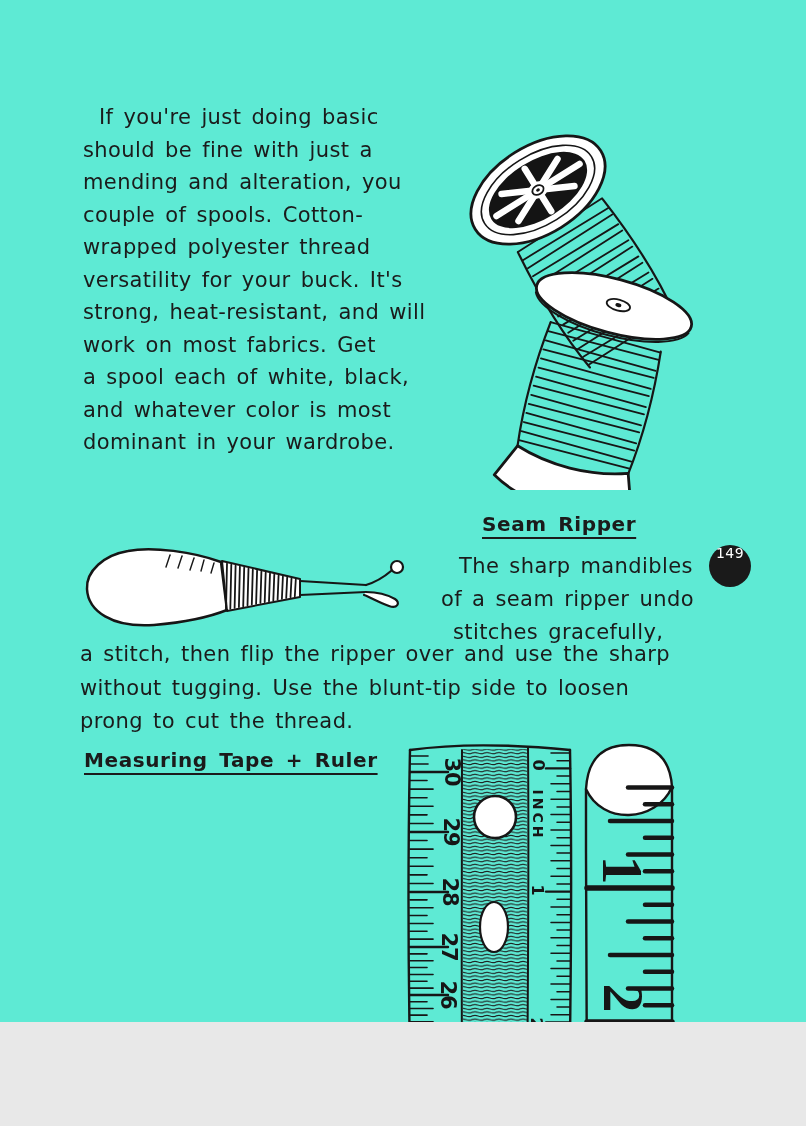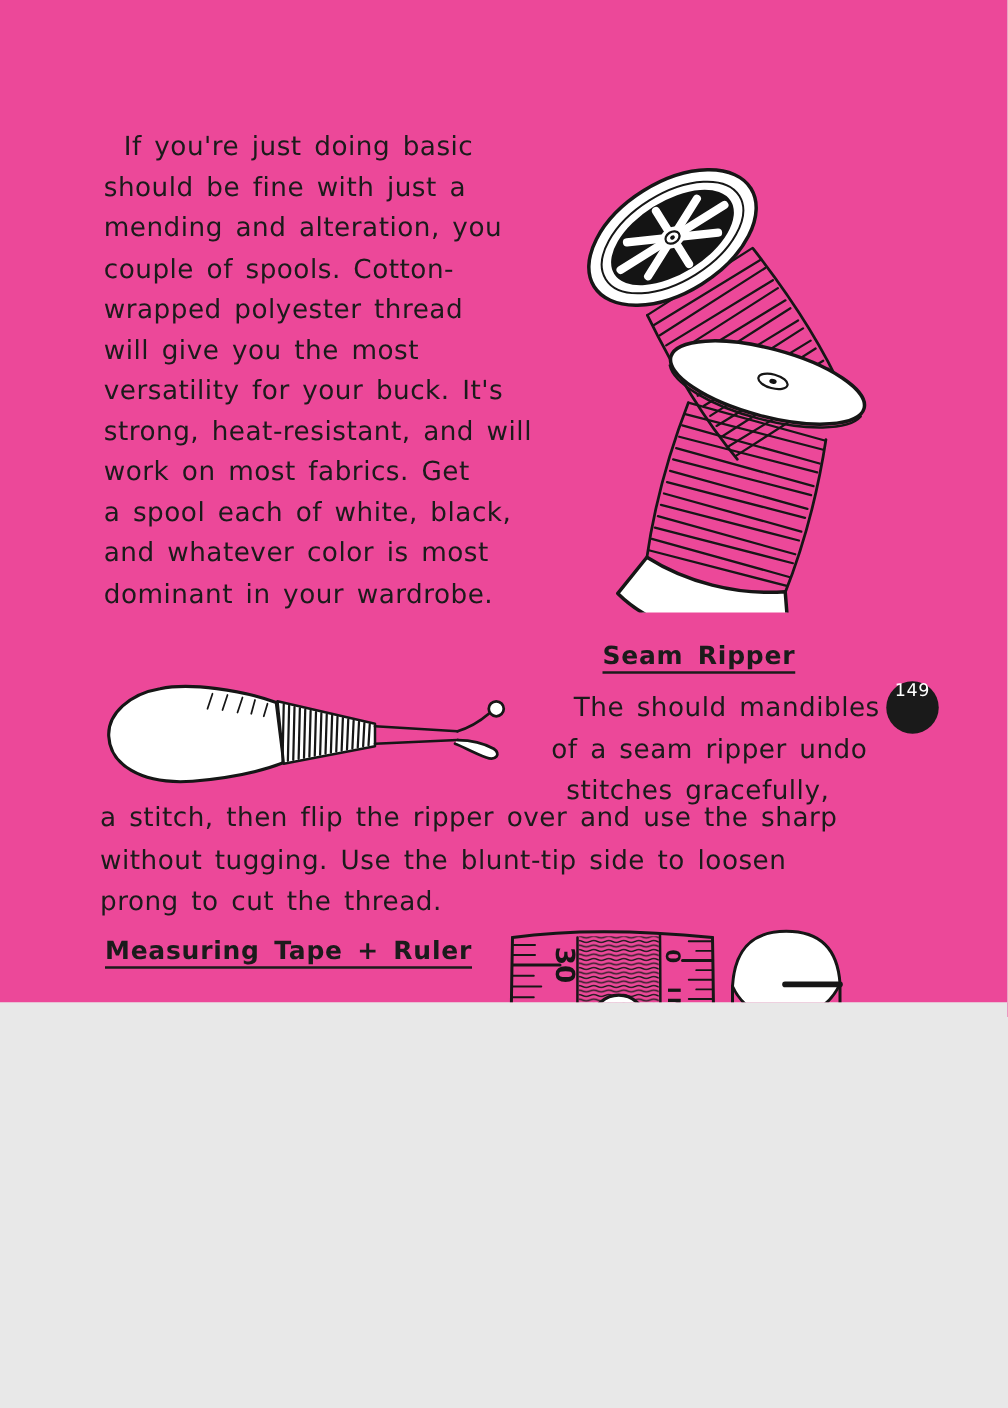--- a/index.html
+++ b/index.html
@@ -1,16 +1,16 @@
 <!DOCTYPE html>
 <html><head>
 <meta charset="utf-8">
 <style>
   html,body{margin:0;padding:0;background:#e8e8e8;}
-  .page{position:relative;width:806px;height:802px;background:#ec4899;overflow:hidden;
+  .page{position:relative;width:806px;height:1022px;background:#5eead4;overflow:hidden;
         font-family:"DejaVu Sans",sans-serif;color:#1b1b1b;}
   .abs{position:absolute;}
   .hand{font-size:21px;letter-spacing:.4px;word-spacing:3px;white-space:nowrap;}
   .intro .ln{line-height:32.5px;}
   .intro .ln:first-child{padding-left:16px;}
   .heading{font-size:20px;font-weight:bold;letter-spacing:.6px;word-spacing:4px;
            text-decoration:underline;text-underline-offset:6px;text-decoration-thickness:2px;
            white-space:nowrap;}
   .seamcol .ln{line-height:33px;}
   .seamcol .ind1{padding-left:18px;}
@@ -32,21 +32,20 @@
 <body>
 
 <div class="page">
 
   <div class="abs intro hand" style="left:83px;top:101px;">
     <div class="ln">If you're just doing basic</div>
     <div class="ln">should be fine with just a</div>
     <div class="ln">mending and alteration, you</div>
     <div class="ln">couple of spools. Cotton-</div>
     <div class="ln">wrapped polyester thread</div>
-    <div class="ln">will give you the most</div>
     <div class="ln">versatility for your buck. It's</div>
     <div class="ln">strong, heat-resistant, and will</div>
     <div class="ln">work on most fabrics. Get</div>
     <div class="ln">a spool each of white, black,</div>
     <div class="ln">and whatever color is most</div>
     <div class="ln">dominant in your wardrobe.</div>
   </div>
 
   <svg class="abs" style="left:438px;top:108px;" width="288" height="382" viewBox="0 0 288 382" fill="none" stroke="#161616">
 
@@ -107,21 +106,21 @@
       <path d="M-79,7 A80,27 0 0 0 79,7" stroke-width="2"></path>
       <ellipse cx="4" cy="-2" rx="12" ry="5.5" stroke-width="1.8"></ellipse>
       <ellipse cx="4" cy="-2" rx="3" ry="2" fill="#141414" stroke="none"></ellipse>
       <path d="M-57,160 L-72,194 C-32,217 34,215 68,189 L57,158 C20,171 -22,171 -57,160 Z" fill="#ffffff" stroke-width="2.8"></path>
     </g>
   </svg>
 
   <div class="abs heading" style="left:482px;top:512px;">Seam Ripper</div>
 
   <div class="abs seamcol hand" style="left:441px;top:550px;">
-    <div class="ln ind1">The should mandibles</div>
+    <div class="ln ind1">The sharp mandibles</div>
     <div class="ln">of a seam ripper undo</div>
     <div class="ln ind2">stitches gracefully,</div>
   </div>
 
   <div class="abs badge" style="left:709px;top:545px;">
     <span>149</span>
   </div>
 
   <svg class="abs" style="left:70px;top:527px;" width="345" height="112" viewBox="0 0 345 112" fill="none" stroke="#161616">
     <path d="M58,24 C34,28 16,44 17,62 C18,84 42,101 84,98 C118,95 142,89 157,83 L151,35 C124,25 82,19 58,24 Z" fill="#ffffff" stroke-width="2.5"></path>

